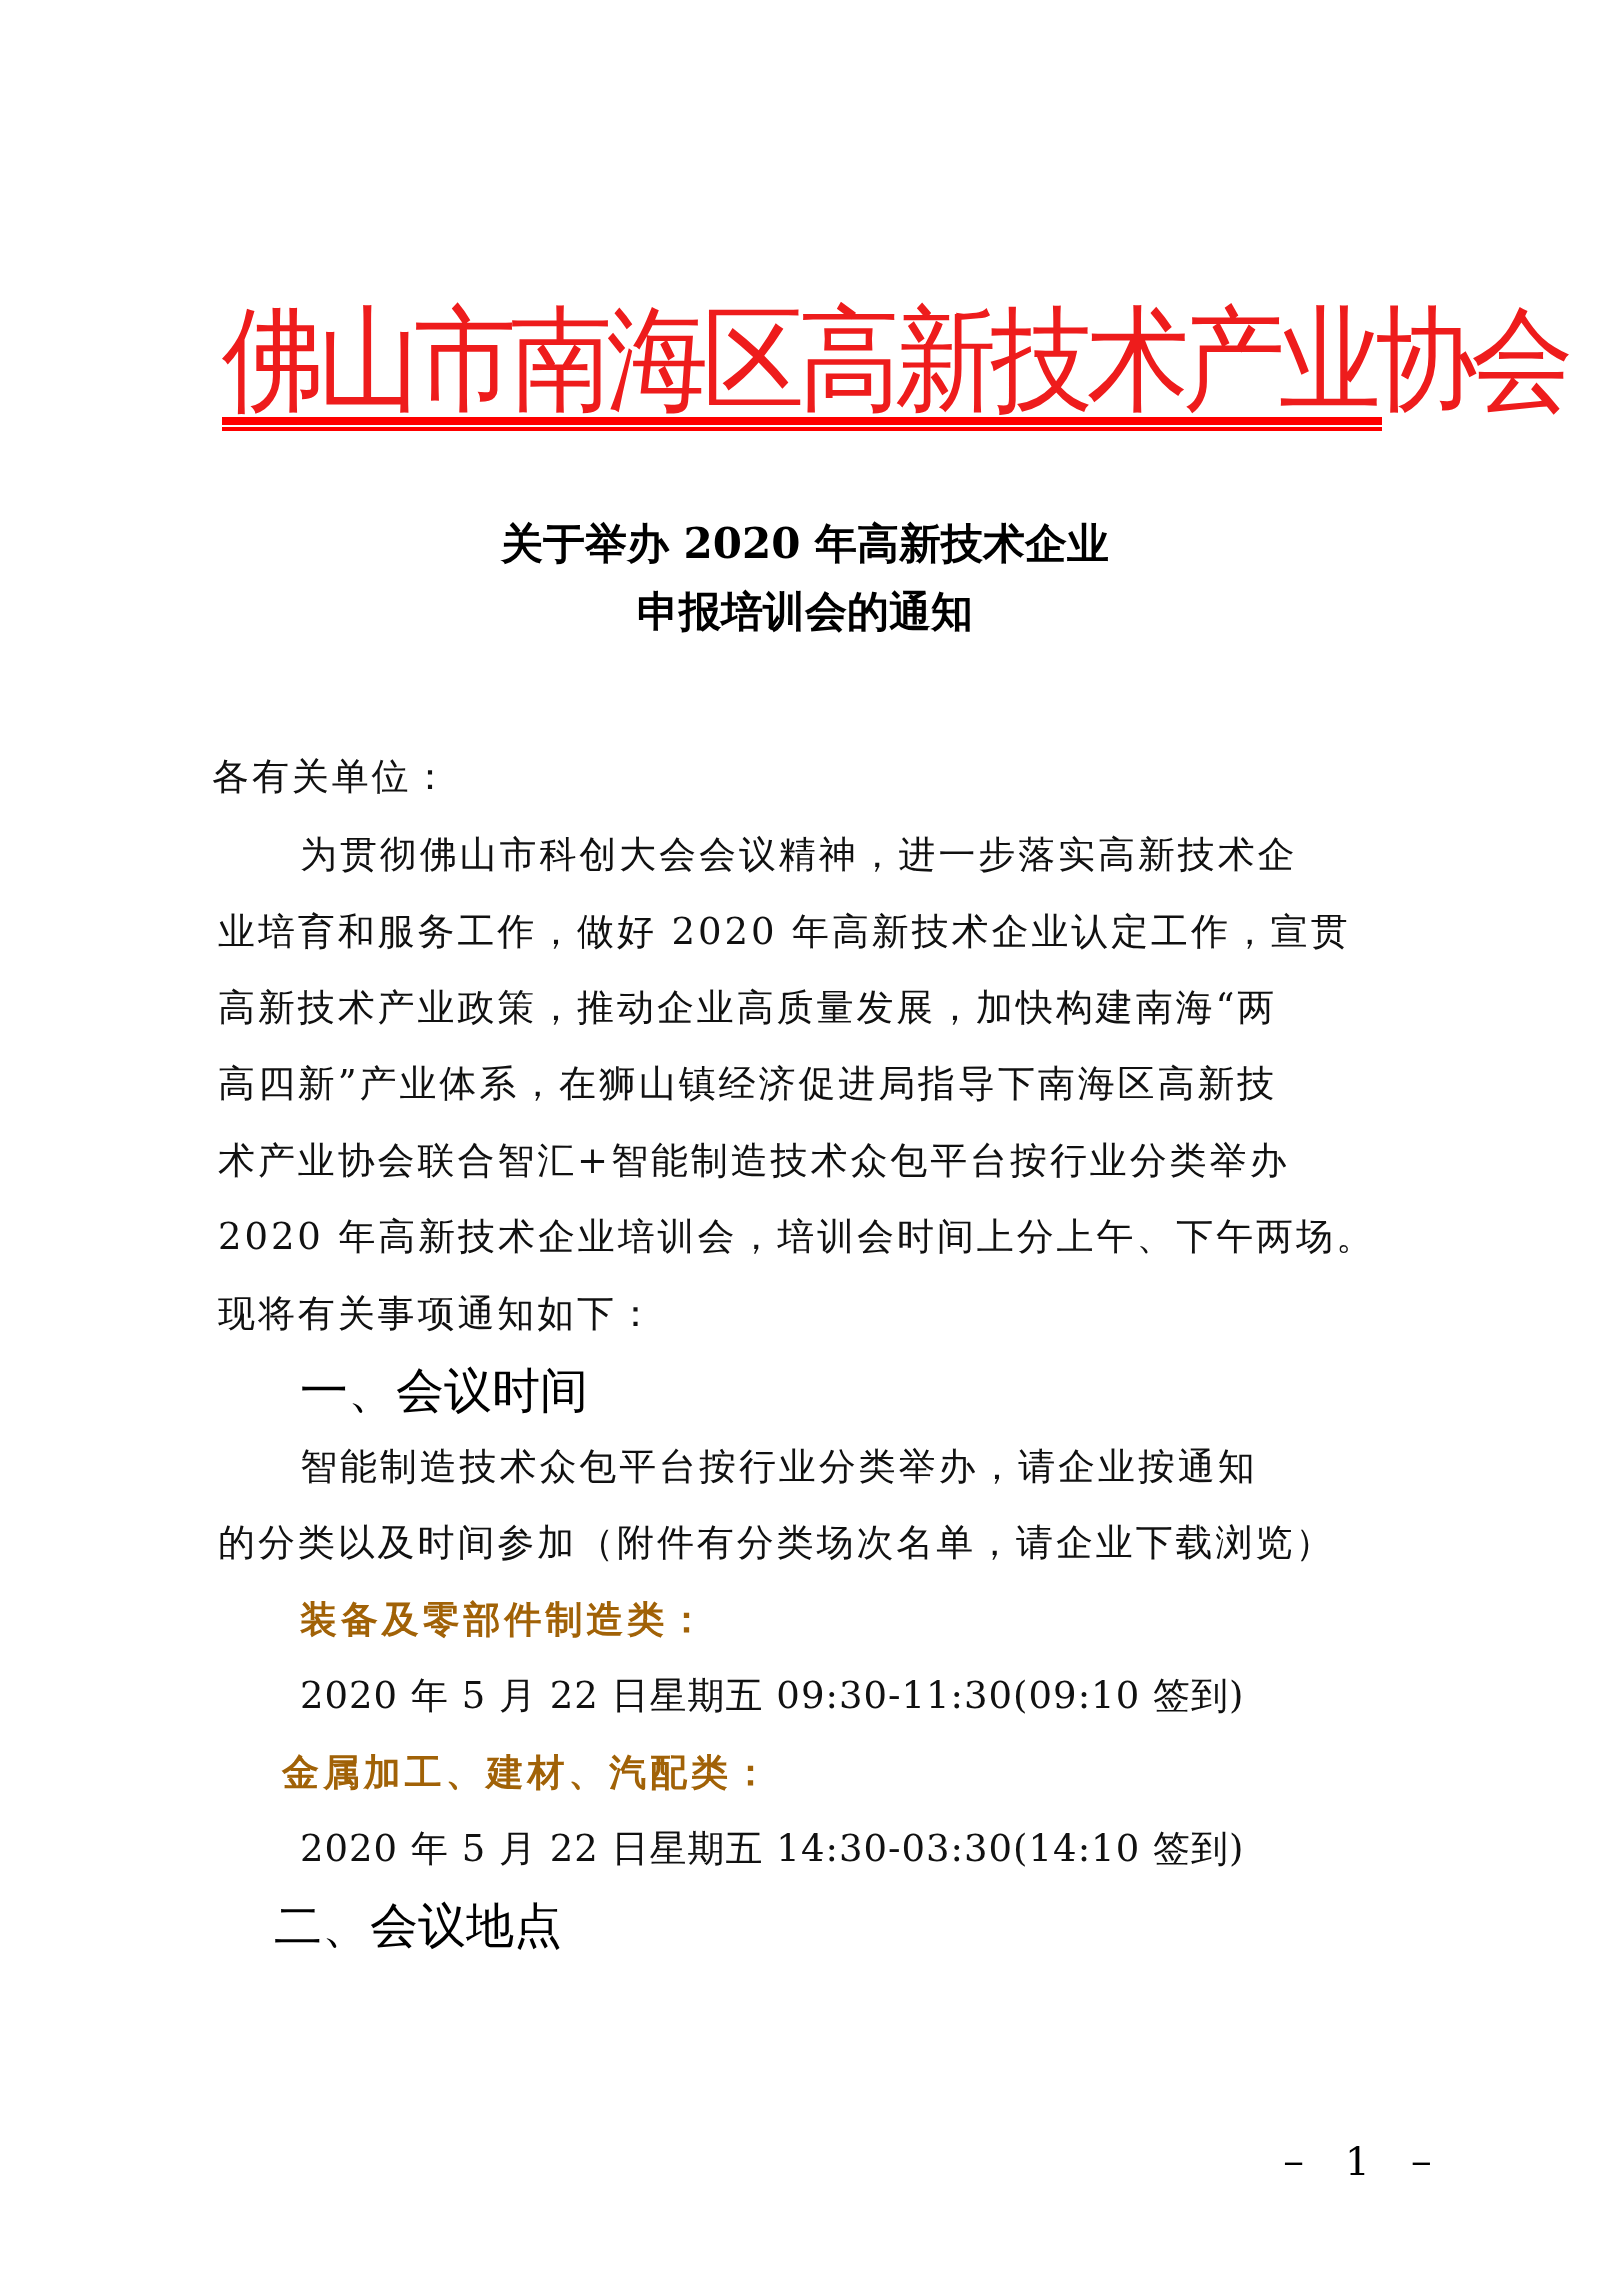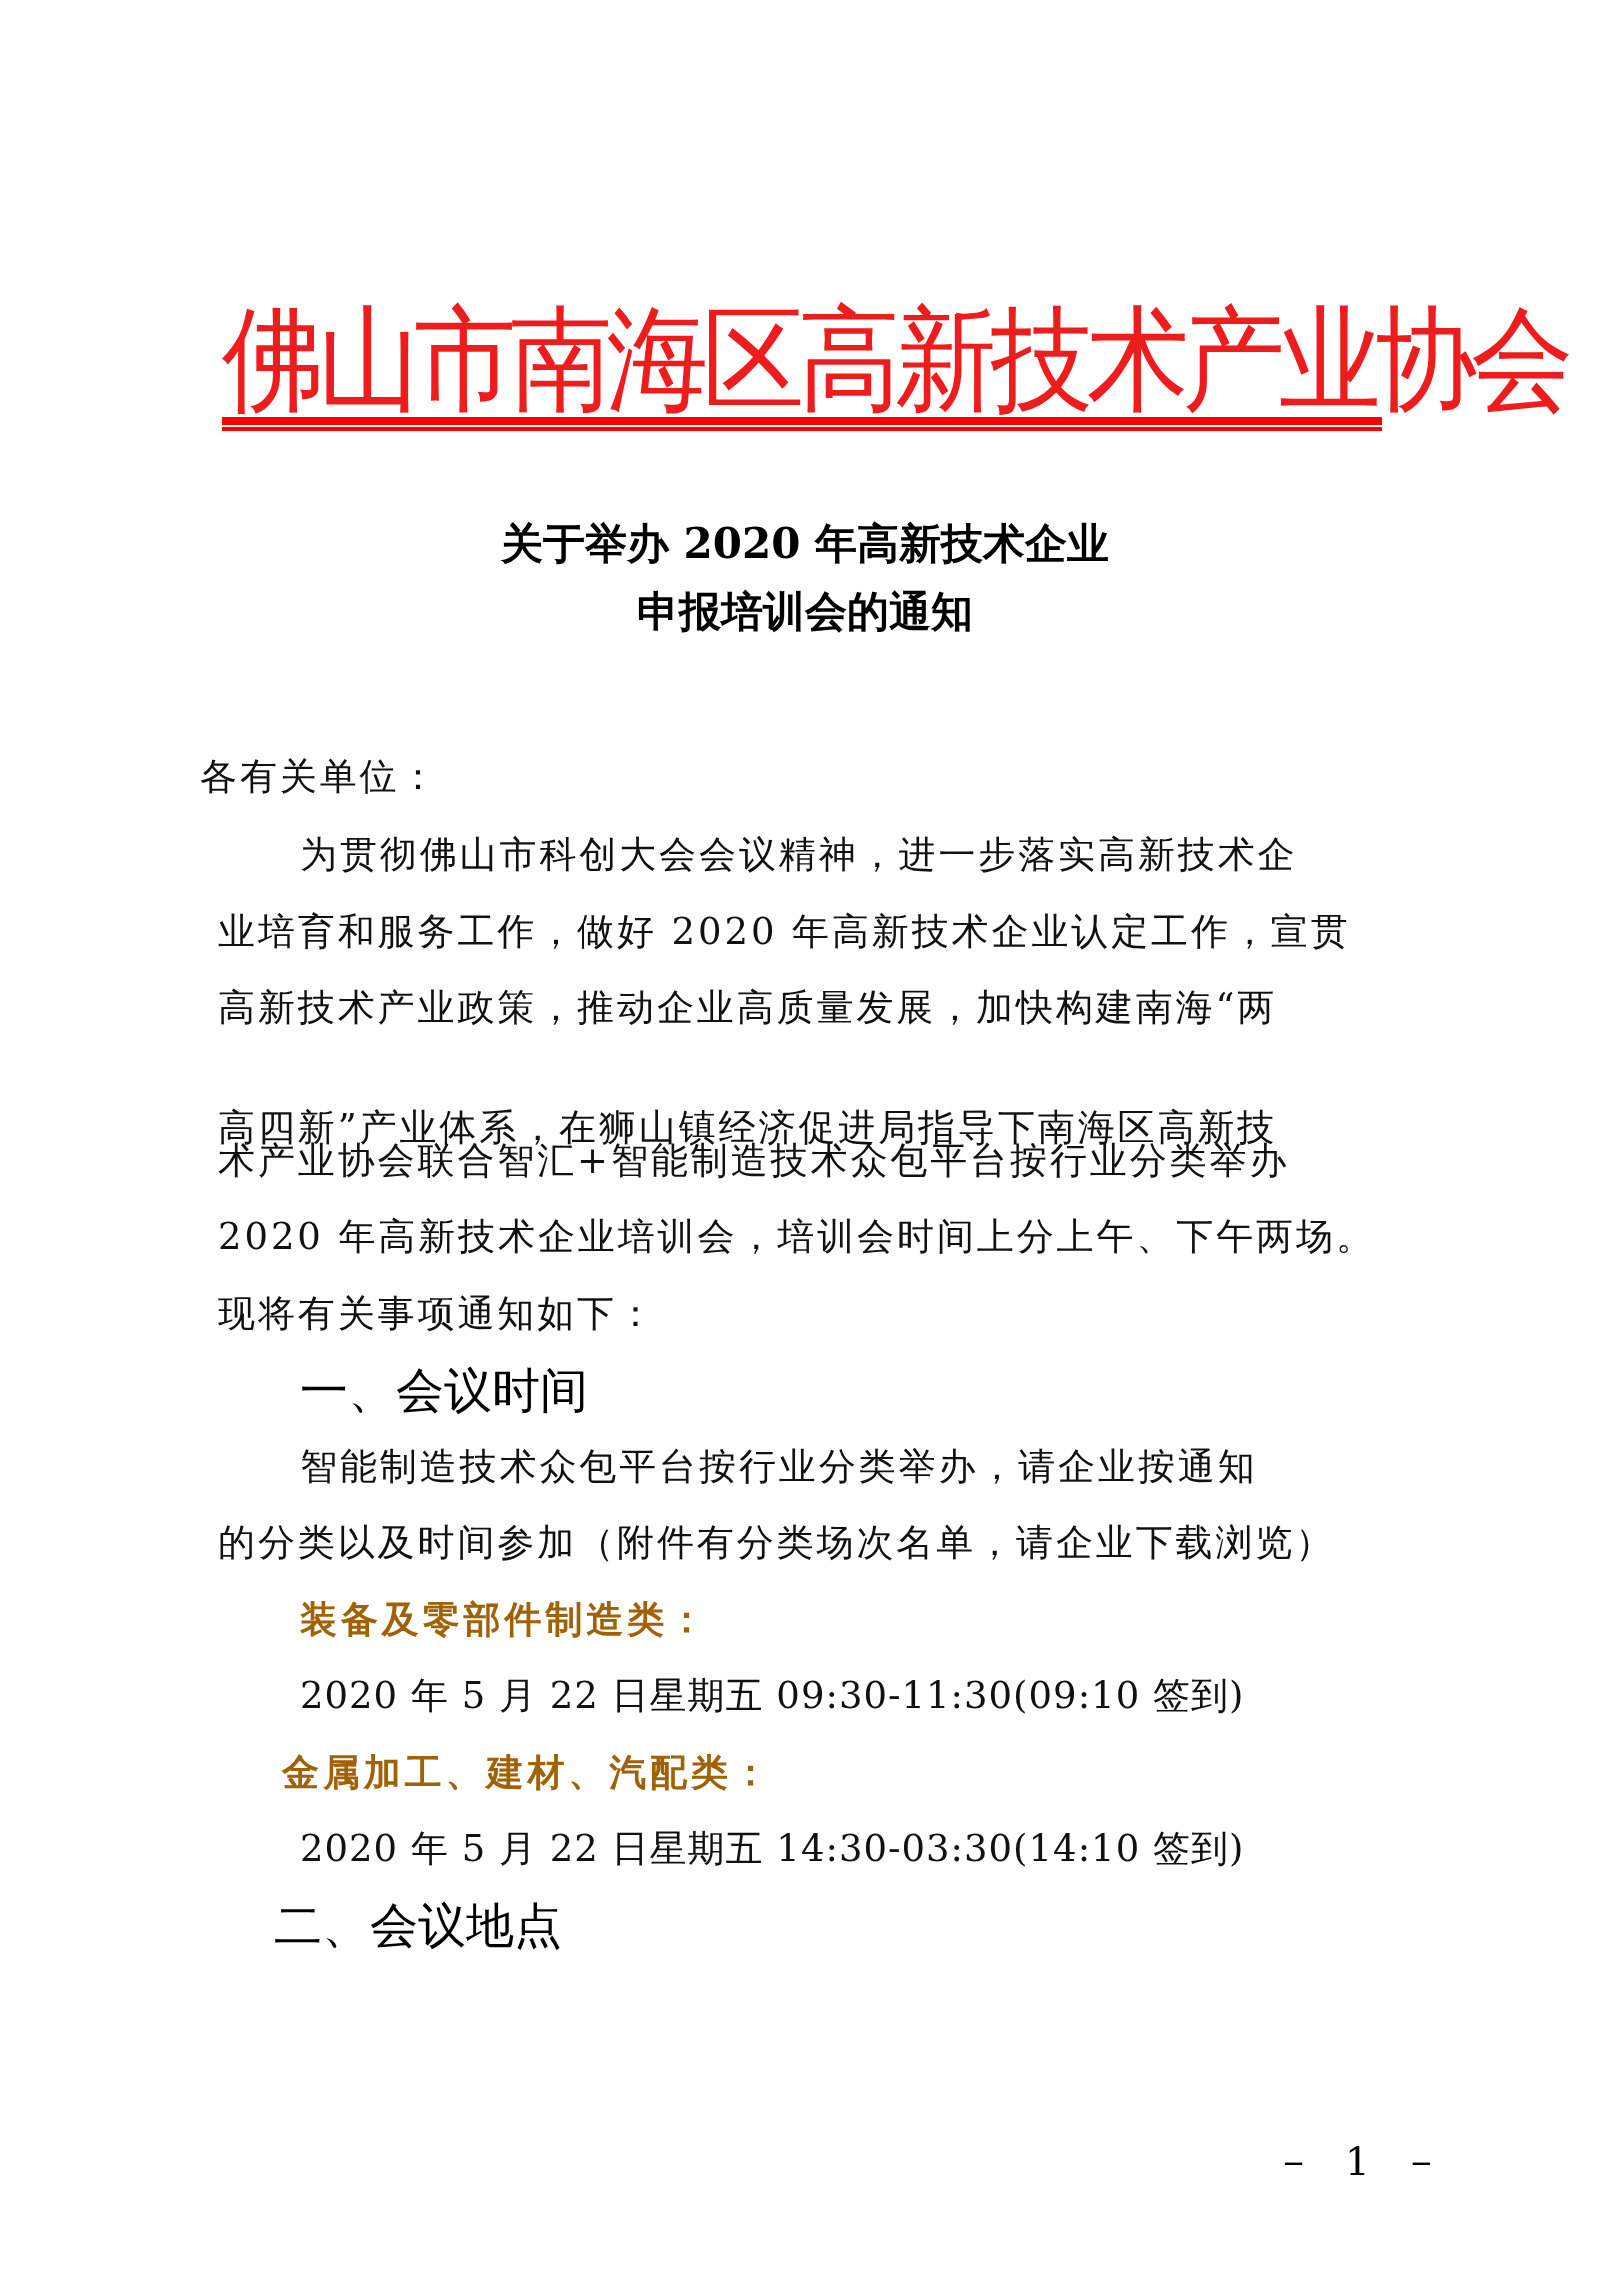--- a/index.html
+++ b/index.html
@@ -23,26 +23,26 @@
 </head>
 <body>
 
 <div class="abs masthead">佛山市南海区高新技术产业协会</div>
 <div class="abs redline-thick"></div>
 <div class="abs redline-thin"></div>
 
 <div class="abs title t1">关于举办 2020 年高新技术企业</div>
 <div class="abs title t2">申报培训会的通知</div>
 
-<div class="abs para" style="left:200px; top:755px;">各有关单位：</div>
+<div class="abs para" style="left:212px; top:755px;">各有关单位：</div>
 
 <div class="abs para" style="left:300px; top:833px;">为贯彻佛山市科创大会会议精神，进一步落实高新技术企</div>
 <div class="abs para" style="left:218px; top:910px;">业培育和服务工作，做好 2020 年高新技术企业认定工作，宣贯</div>
 <div class="abs para" style="left:218px; top:986px;">高新技术产业政策，推动企业高质量发展，加快构建南海“两</div>
-<div class="abs para" style="left:218px; top:1106px;text-align:center;">高四新”产业体系，在狮山镇经济促进局指导下南海区高新技</div>
+<div class="abs para" style="left:218px; top:1062px;text-align:center;">高四新”产业体系，在狮山镇经济促进局指导下南海区高新技</div>
 <div class="abs para" style="left:218px; top:1139px;">术产业协会联合智汇+智能制造技术众包平台按行业分类举办</div>
 <div class="abs para" style="left:218px; top:1215px;">2020 年高新技术企业培训会，培训会时间上分上午、下午两场。</div>
 <div class="abs para" style="left:218px; top:1292px;">现将有关事项通知如下：</div>
 
 <div class="abs heading" style="left:300px; top:1368px;">一、会议时间</div>
 
 <div class="abs para" style="left:300px; top:1445px;">智能制造技术众包平台按行业分类举办，请企业按通知</div>
 <div class="abs para" style="left:218px; top:1521px;">的分类以及时间参加（附件有分类场次名单，请企业下载浏览）</div>
 
 <div class="abs subhead" style="left:300px; top:1598px;">装备及零部件制造类：</div>

